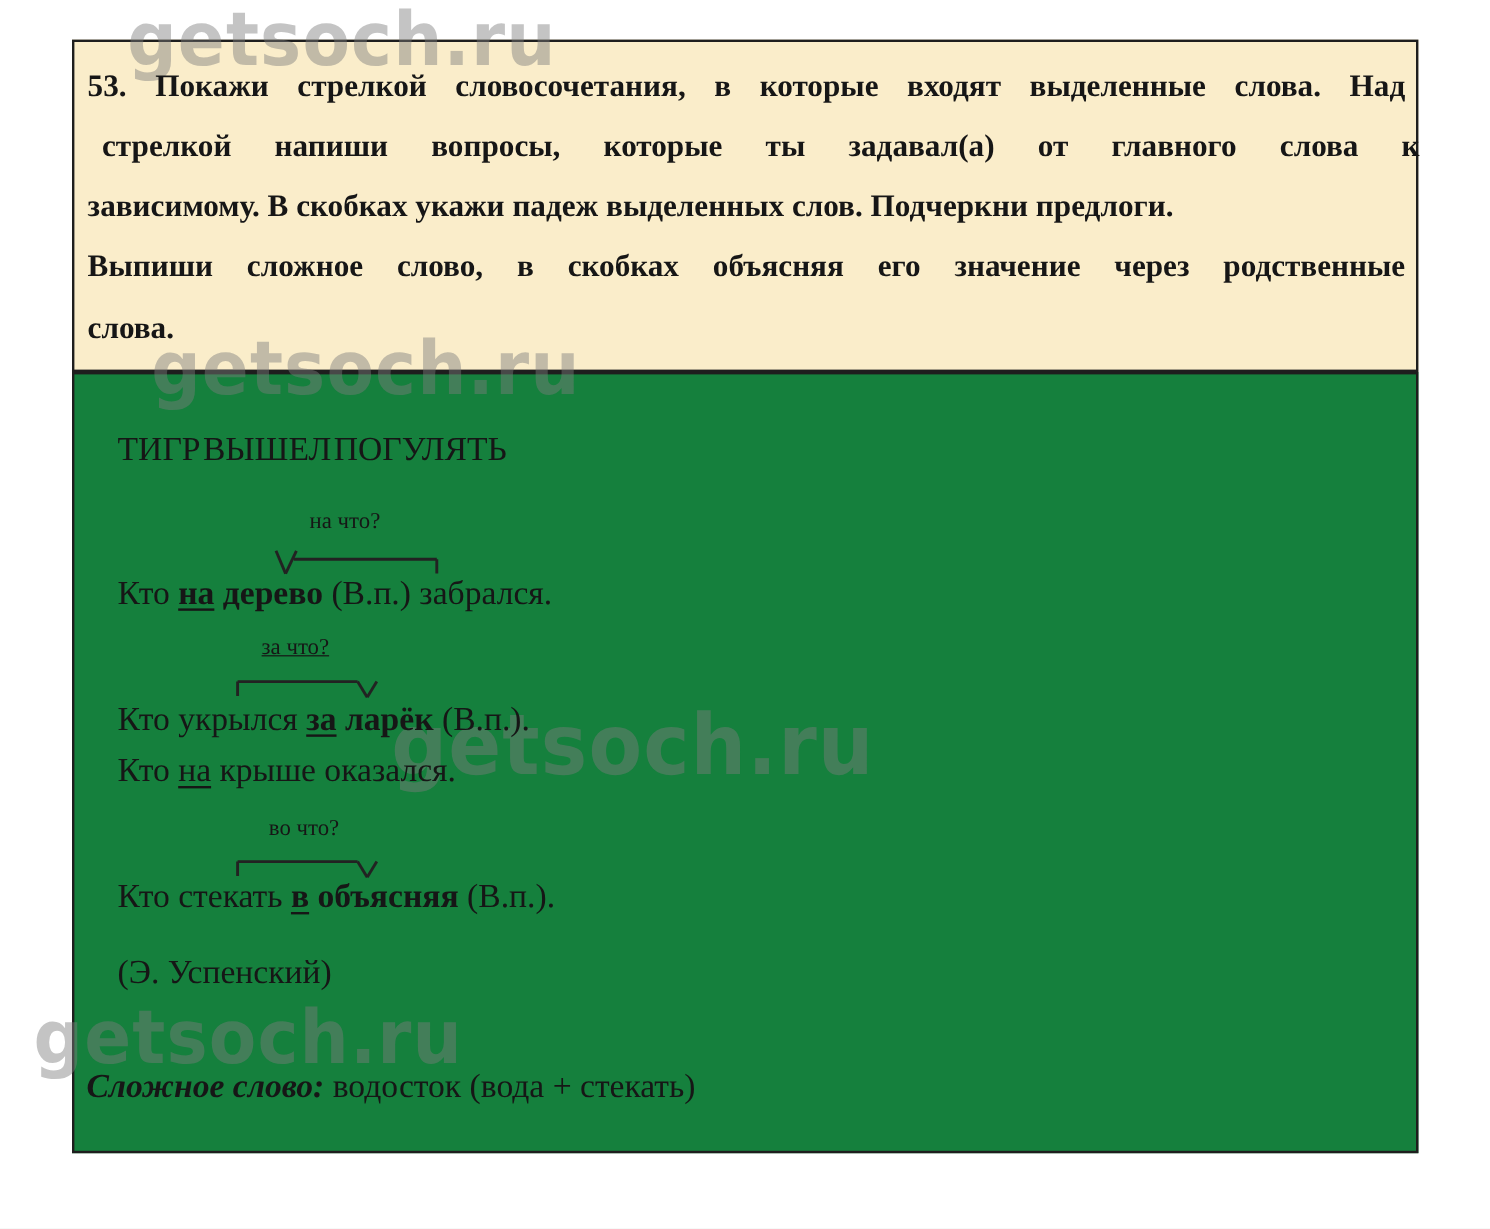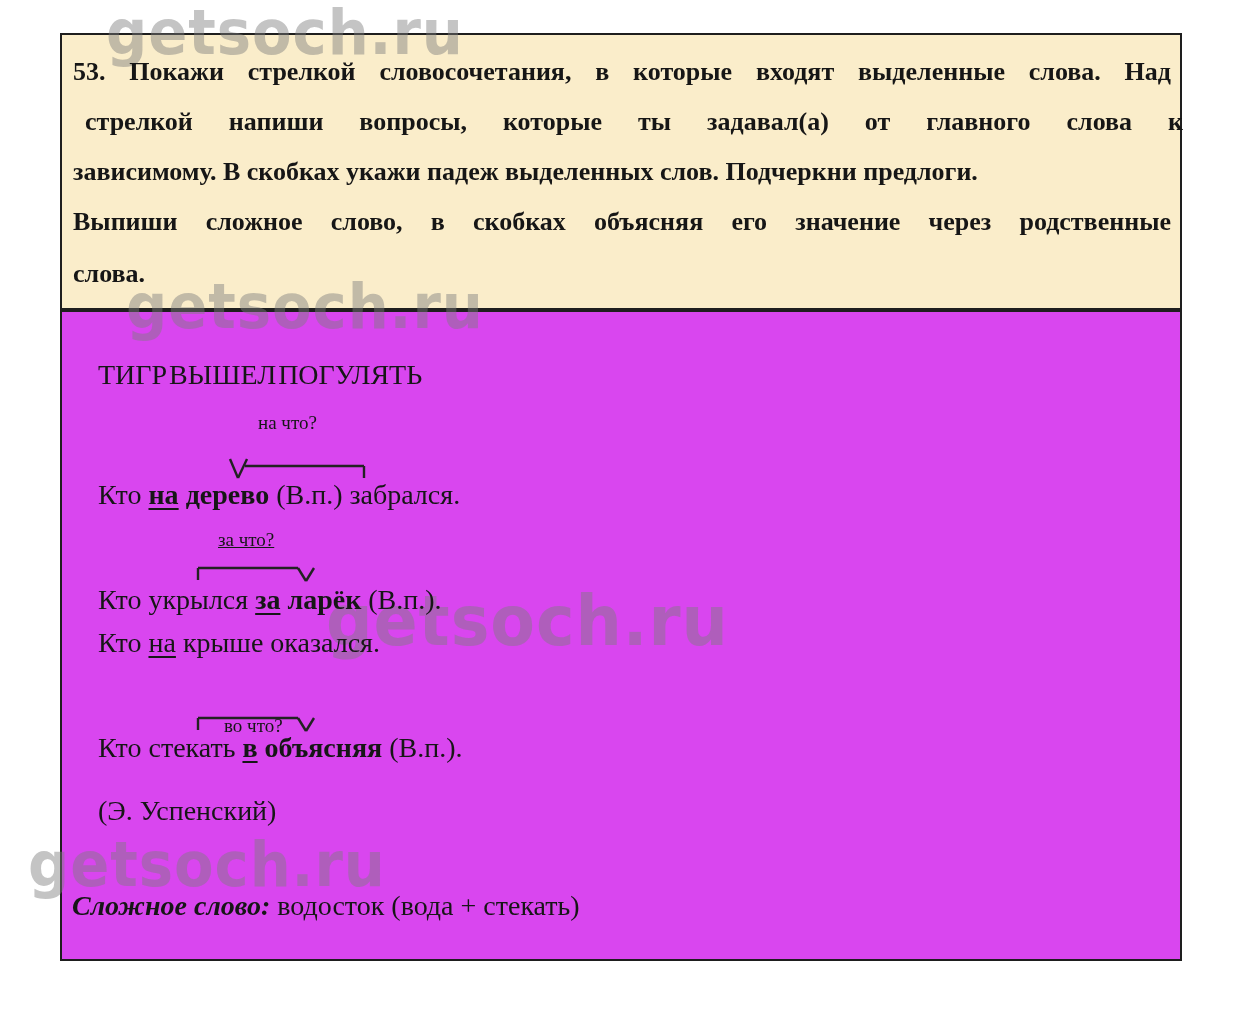--- a/index.html
+++ b/index.html
@@ -1,43 +1,43 @@
 <!DOCTYPE html>
 <html><head>
 <meta charset="utf-8">
 <style>
   * { margin:0; padding:0; box-sizing:border-box; }
   html,body { width:1242px; height:1024px; background:#ffffff; overflow:hidden;
               font-family:"Liberation Serif","DejaVu Serif",serif; color:#161616; }
   .box { position:absolute; border:2px solid #1e1e1e; }
   #task-box { left:60px; top:33px; width:1122px; height:277px; background:#faedca; }
-  #answer-box { left:60px; top:310px; width:1122px; height:651px; background:#d946ef;text-align:right; }
+  #answer-box { left:60px; top:310px; width:1122px; height:651px; background:#15803d;text-align:right; }
 
   
   .watermark { position:absolute; z-index:3; font-family:"DejaVu Sans","Liberation Sans",sans-serif;
                font-weight:bold; color:rgba(124,124,124,0.45); letter-spacing:1px; line-height:1;
                transform:scaleX(0.93); transform-origin:left top; pointer-events:none; }
   #wm1 { left:106px; top:2px;   font-size:62px; }
   #wm2 { left:126px; top:276px; font-size:62px; }
   #wm3 { left:326px; top:586px; font-size:70px; }
   #wm4 { left:28px;  top:834px; font-size:62px; }
 
   
   .task-line { position:absolute; left:11px; width:1098px; z-index:4;
                font-weight:bold; font-size:26px; line-height:34px; white-space:nowrap; }
   .task-line.j { white-space:normal; text-align:justify; text-align-last:justify; }
   #tl0 { top:20px; } #tl1 { top:70px;margin-left:12px; } #tl2 { top:120px; } #tl3 { top:170px; } #tl4 { top:222px; }
 
   
   .ans { position:absolute; z-index:4; font-size:28px; line-height:34px; white-space:nowrap; }
   #ans-title { left:36px; top:46px; word-spacing:-5px; }
   .q { position:absolute; z-index:4; font-size:19px; line-height:22px; white-space:nowrap; }
-  #q1 { left:196px; top:100px; }
+  #q1 { left:196px; top:112px; }
   #q2 { left:156px; top:217px;text-decoration:underline; }
-  #q3 { left:162px; top:368px;margin-top:35px; }
+  #q3 { left:162px; top:368px; }
   .arr { position:absolute; z-index:4; }
   #arrow1 { left:163px; top:142px; }
   #arrow2 { left:133px; top:250px; }
   #arrow3 { left:133px; top:400px; }
   #s1 { left:36px; top:166px; }
   #s2 { left:36px; top:271px;font-family:Liberation Serif, serif; }
   #s3 { left:36px; top:314px; }
   #s4 { left:36px; top:419px; }
   #author { left:36px; top:482px; }
   #complex { left:10px; top:577px; }

